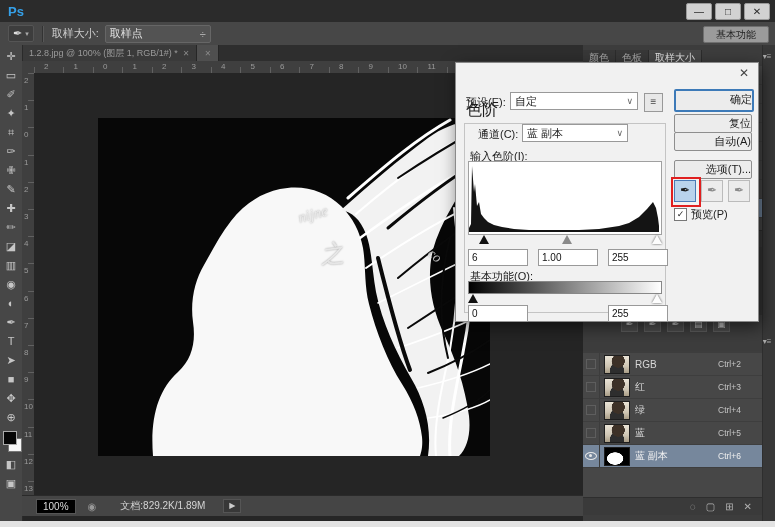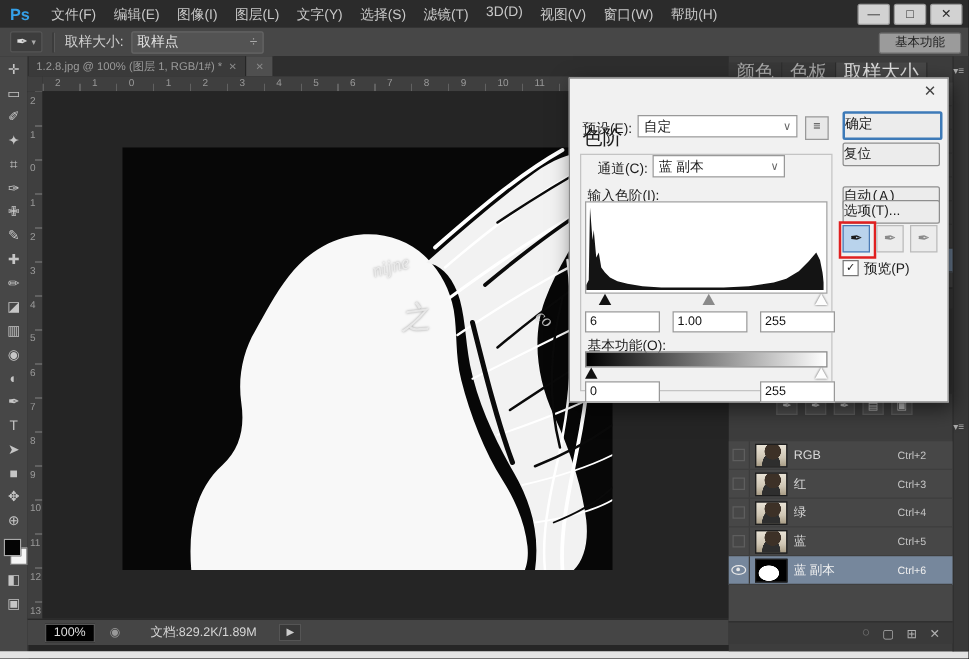--- a/index.html
+++ b/index.html
@@ -40,21 +40,21 @@
   
   .statusbar{position:absolute;left:22px;top:495px;width:561px;height:20px;background:#454545;border-top:1px solid #2a2a2a;display:flex;align-items:center;color:#d5d5d5;font-size:10px;}
   .zoomfield{margin-left:14px;padding:1px 6px;background:#000000;border:1px solid #555;color:#ddd;}
   .statusicon{margin-left:12px;color:#999;font-size:10px;}
   .doctext{margin-left:24px;}
   .statusplay{margin-left:18px;width:16px;height:12px;background:#383838;color:#ccc;font-size:8px;text-align:center;line-height:12px;border:1px solid #555;}
   .bottomstrip{position:absolute;left:0;top:521px;width:775px;height:6px;background:#e3e3e3;}
   
   .dock{position:absolute;left:583px;top:45px;width:192px;height:476px;background:#3d3d3d;}
   .dockstrip{position:absolute;left:179px;top:0;width:13px;height:476px;background:#383838;border-left:1px solid #2e2e2e;}
-  .ptabs{position:absolute;left:0;top:5px;height:16px;display:flex;font-size:15px;color:#a8a8a8;}
+  .ptabs{position:absolute;left:0;top:5px;height:16px;display:flex;font-size:10px;color:#a8a8a8;}
   .ptab{padding:0 6px;line-height:16px;background:#383838;border-right:1px solid #2c2c2c;white-space:nowrap;}
   .ptab.active{background:#474747;color:#e0e0e0;}
   .panelmenu{position:absolute;right:2px;width:12px;text-align:center;font-size:8px;color:#aaa;}
   .histbody{position:absolute;left:0;top:21px;width:179px;height:164px;background:#474747;}
   .hrow{height:18px;border-bottom:1px solid #3f3f3f;}
   .hrow.sel{background:#6e8299;}
   .histfoot{position:absolute;left:0;top:185px;width:179px;height:17px;background:#3a3a3a;border-top:1px solid #2e2e2e;color:#999;font-size:8px;text-align:right;padding-right:6px;line-height:17px;box-sizing:border-box;}
   .midgap{position:absolute;left:0;top:202px;width:179px;height:68px;background:#353535;}
   .midicons{position:absolute;left:38px;top:270px;width:141px;height:18px;display:flex;gap:6px;align-items:center;}
   .midicon{width:15px;height:13px;background:#4c4c4c;border:1px solid #5c5c5c;color:#c2c2c2;font-size:9px;line-height:13px;text-align:center;}
@@ -74,21 +74,21 @@
   .chrow.sel .chkey{color:#eee;}
   .chanfoot{position:absolute;left:0;top:452px;width:179px;height:18px;background:#3a3a3a;border-top:1px solid #2e2e2e;display:flex;justify-content:flex-end;align-items:center;gap:10px;padding-right:10px;box-sizing:border-box;color:#b0b0b0;font-size:10px;}
   
   .dialog{position:absolute;left:455px;top:62px;width:302px;height:258px;background:#f1f1f1;border:1px solid #8a8a8a;box-shadow:3px 5px 16px rgba(0,0,0,.55);color:#1c1c1c;font-size:11px;}
   .dlgtitle{position:absolute;left:10px;top:5px;font-size:16px;margin-top:32px;}
   .dlgclose{position:absolute;right:9px;top:3px;font-size:12px;color:#444;}
   .lbl{position:absolute;}
   .drop{position:absolute;height:18px;background:#fff;border:1px solid #999;display:flex;align-items:center;justify-content:space-between;padding:0 4px;box-sizing:border-box;font-size:11px;}
   .droparrow{color:#666;font-size:9px;}
   .presetbtn{position:absolute;left:188px;top:30px;width:17px;height:17px;background:#e8e8e8;border:1px solid #999;color:#444;font-size:10px;text-align:center;line-height:16px;}
-  .dbtn{position:absolute;left:218px;width:76px;height:17px;background:#ececec;border:1px solid #8e8e8e;border-radius:2px;text-align:left;line-height:16px;font-size:11px;}
+  .dbtn{position:absolute;left:218px;width:76px;height:17px;background:#ececec;border:1px solid #8e8e8e;border-radius:2px;text-align:right;line-height:16px;font-size:11px;}
   .dbtn.default{height:19px;border:2px solid #3d7ab8;line-height:16px;}
   .groupbox{position:absolute;left:8px;top:60px;width:200px;height:188px;border:1px solid #c4c4c4;}
   .histbox{position:absolute;left:12px;top:98px;width:192px;height:72px;background:#fff;border:1px solid #a0a0a0;}
   .slidertrack{position:absolute;left:12px;top:172px;width:194px;height:10px;}
   .tri{position:absolute;width:0;height:0;border-left:5px solid transparent;border-right:5px solid transparent;border-bottom:9px solid #111;}
   .tri.gray{border-bottom-color:#8a8a8a;}
   .tri.white{border-bottom-color:#fdfdfd;filter:drop-shadow(0 0 1px #555);}
   .numfield{position:absolute;width:52px;height:15px;background:#fff;border:1px solid #999;font-size:10px;color:#111;text-align:left;padding:0 3px;font-family:"Liberation Sans",sans-serif;}
   .gradbar{position:absolute;left:12px;top:218px;width:192px;height:11px;border:1px solid #888;background:linear-gradient(90deg,#000,#fff);}
   .eyedrops{position:absolute;left:218px;top:117px;display:flex;gap:5px;}
@@ -98,33 +98,20 @@
   .chk{position:absolute;left:218px;top:144px;display:flex;align-items:center;gap:4px;}
   .chkbox{width:11px;height:11px;background:#fff;border:1px solid #777;font-size:9px;line-height:11px;text-align:center;color:#222;}
 </style>
 </head>
 <body>
 
 <div id="root">
 
   <div class="menubar">
     <span class="pslogo">Ps</span>
-    <span id="menu-items" style="display:flex;">
-        <span class="menu-item">文件(F)</span>
-        <span class="menu-item">编辑(E)</span>
-        <span class="menu-item">图像(I)</span>
-        <span class="menu-item">图层(L)</span>
-        <span class="menu-item">文字(Y)</span>
-        <span class="menu-item">选择(S)</span>
-        <span class="menu-item">滤镜(T)</span>
-        <span class="menu-item">3D(D)</span>
-        <span class="menu-item">视图(V)</span>
-        <span class="menu-item">窗口(W)</span>
-        <span class="menu-item">帮助(H)</span>
-      </span>
     <div class="winctrls">
       <span class="winbtn">—</span>
       <span class="winbtn">□</span>
       <span class="winbtn">✕</span>
     </div>
   </div>
 
   <div class="optionsbar">
     <span class="toolpreset">
       <span>✒</span>
@@ -356,21 +343,21 @@
 
     <span class="lbl" style="left:10px;top:32px;">预设(E):</span>
     <span class="drop" style="left:54px;top:29px;width:128px;">
       <span>自定</span>
       <span class="droparrow">∨</span>
     </span>
     <span class="presetbtn">≡</span>
 
     <span class="dbtn default" style="top:26px;">确定</span>
     <span class="dbtn" style="top:51px;">复位</span>
-    <span class="dbtn" style="top:86px;font-family:Liberation Mono, monospace;">自动(A)</span>
+    <span class="dbtn" style="top:69px;">自动(A)</span>
     <span class="dbtn" style="top:97px;">选项(T)...</span>
 
     <div class="groupbox"></div>
     <span class="lbl" style="left:20px;top:64px;background:#f1f1f1;padding:0 2px;">通道(C):</span>
     <span class="drop" style="left:66px;top:61px;width:106px;">
       <span>蓝 副本</span>
       <span class="droparrow">∨</span>
     </span>
 
     <span class="lbl" style="left:14px;top:86px;">输入色阶(I):</span>

